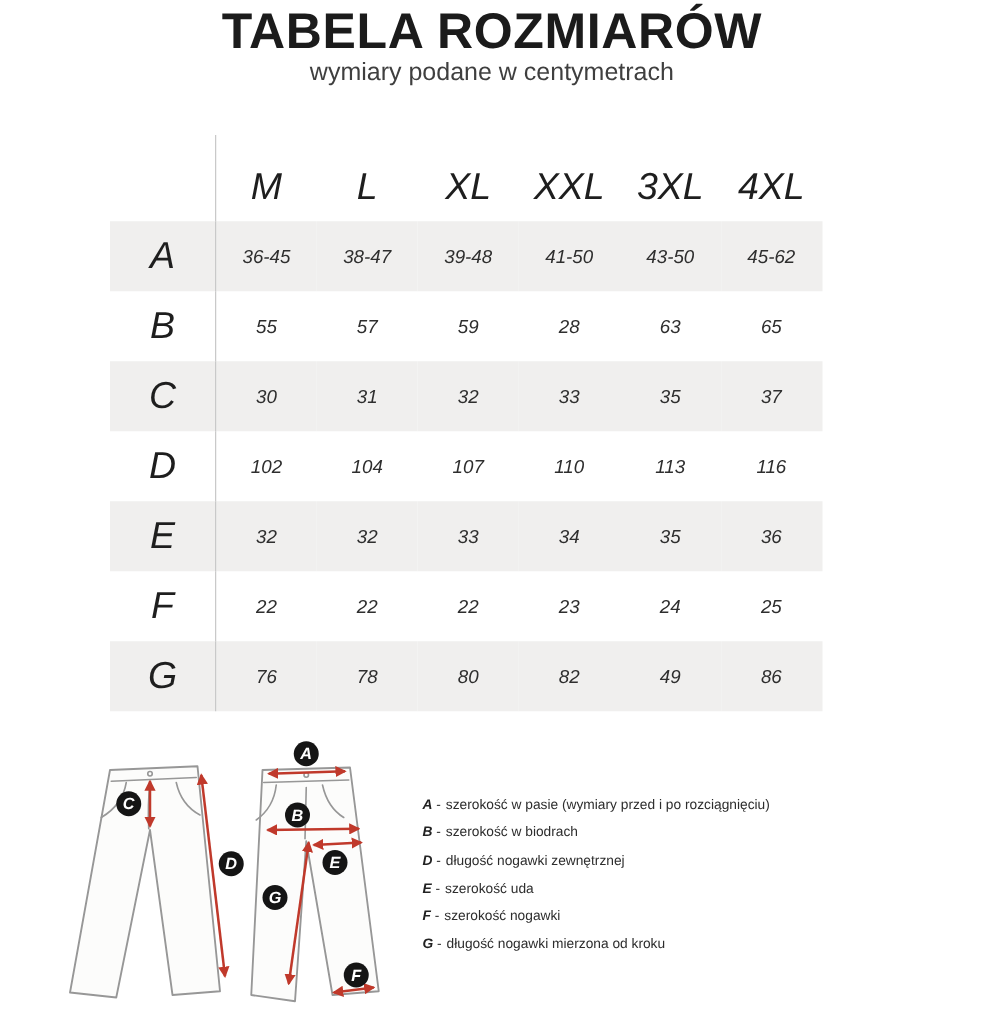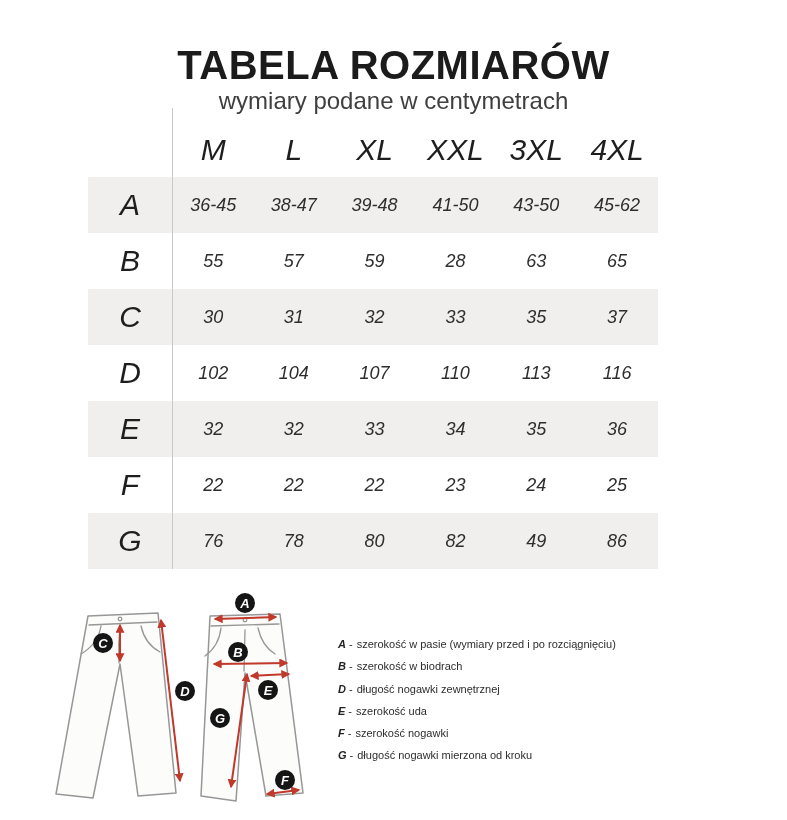--- a/index.html
+++ b/index.html
@@ -8,39 +8,39 @@
     --badge-black:#151515;
     --divider:#c9c9c9;
   }
   html,body{margin:0;padding:0;background:#ffffff;}
   .page{
     position:relative;width:787px;height:820px;background:#ffffff;overflow:hidden;
     font-family:"Liberation Sans", sans-serif;color:#222;
   }
   
   .header{position:absolute;top:4px;left:0;width:100%;text-align:center;}
-  .title{font-size:40px;font-weight:800;letter-spacing:.5px;color:#1b1b1b;line-height:1.05;margin-top:40px;}
-  .subtitle{font-size:24px;font-weight:300;color:#3f3f3f;margin-top:1px;}
+  .title{font-size:40px;font-weight:800;letter-spacing:.5px;color:#1b1b1b;line-height:1.05;}
+  .subtitle{font-size:20px;font-weight:300;color:#3f3f3f;margin-top:1px;}
   
   table.size-table{
     position:absolute;left:88px;top:108px;width:570px;
     border-collapse:collapse;table-layout:fixed;font-style:italic;
   }
   table.size-table thead th{
     height:59px;font-size:30px;font-weight:400;color:#1e1e1e;
     vertical-align:bottom;padding:0 0 10px 0;text-align:center;
   }
   table.size-table thead th:first-child{width:84px;}
   table.size-table tbody tr{height:56px;}
   table.size-table tbody tr:nth-child(odd){background:var(--row-stripe);}
   table.size-table tbody th{
     font-size:30px;font-weight:400;color:#1e1e1e;text-align:center;vertical-align:middle;
   }
   table.size-table tbody td{
-    font-size:18px;color:#2e2e2e;text-align:center;vertical-align:middle;
+    font-size:15px;color:#2e2e2e;text-align:center;vertical-align:middle;
   }
   table.size-table tr > *:nth-child(2){border-left:1px solid var(--divider);}
   
   .diagram{position:absolute;left:53px;top:586px;}
   .outline{fill:#fcfcfb;stroke:#979797;stroke-width:1.5;stroke-linejoin:round;}
   .detail{fill:none;stroke:#979797;stroke-width:1.3;stroke-linecap:round;}
   .marrow{stroke:var(--accent-red);stroke-width:2;fill:none;}
   .ah{fill:var(--accent-red);}
   .badge{fill:var(--badge-black);}
   .badge-letter{

